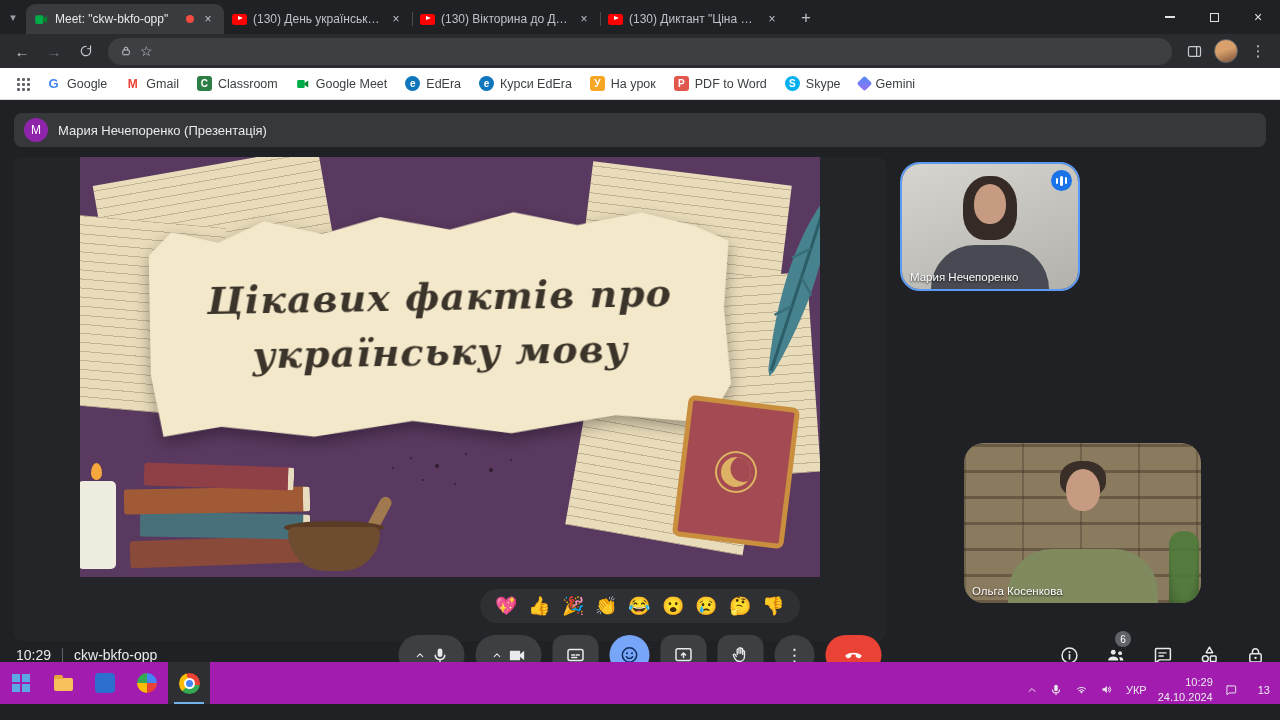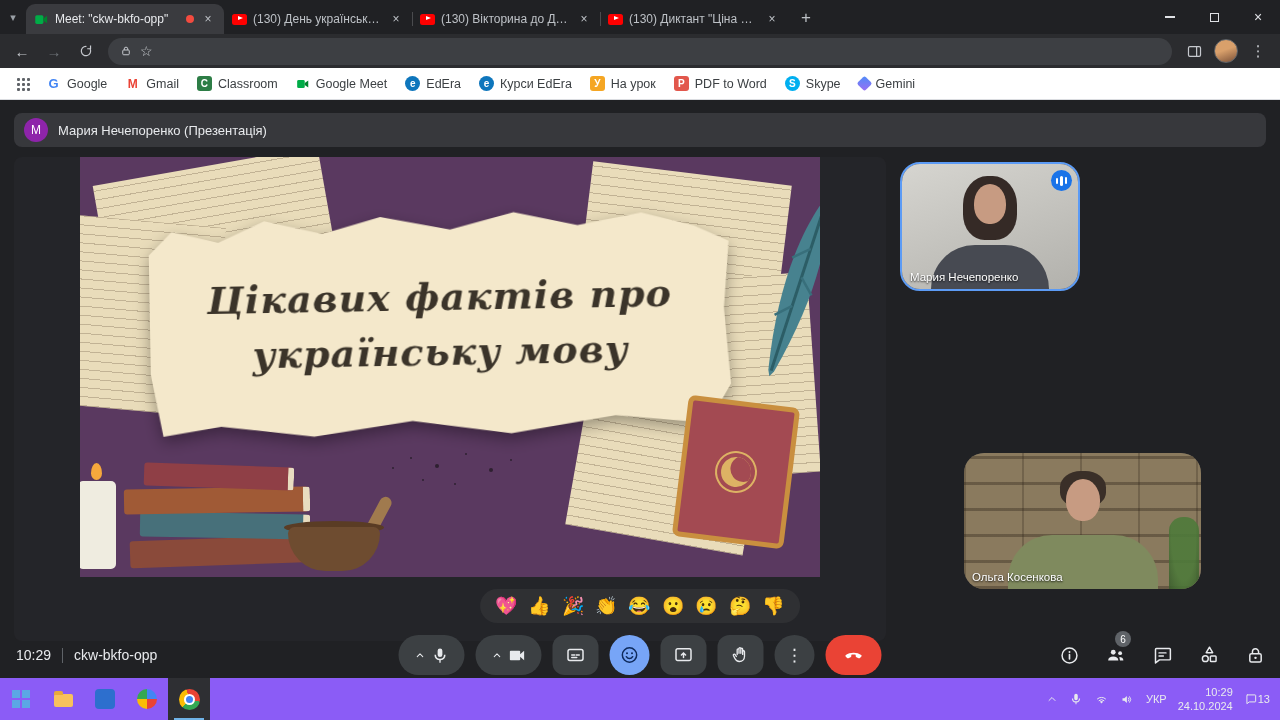--- a/index.html
+++ b/index.html
@@ -86,21 +86,21 @@
   .crescent{width:30px;height:30px;border-radius:50%;background:#ddb264;position:relative;overflow:hidden;box-shadow:0 0 0 4px #a34a52,0 0 0 6px #ddb264}
   .crescent::after{content:"";position:absolute;left:9px;top:-2px;width:26px;height:26px;border-radius:50%;background:#a34a52}
   .specks{position:absolute;left:330px;bottom:118px;width:2px;height:2px;border-radius:50%;background:#2e2030;z-index:3;box-shadow:26px 8px 0 1px #2e2030,55px -4px 0 #2e2030,80px 12px 0 1px #2e2030,12px 22px 0 #2e2030,44px 26px 0 #2e2030,-18px 10px 0 #2e2030,100px 2px 0 #2e2030}
 
   
   .tile{position:absolute;border-radius:20px;overflow:hidden;background:#3c4043;cursor:pointer}
   .t1{left:900px;top:62px;width:180px;height:129px;border:2px solid #5c9bf5}
   .t2{left:1088px;top:62px;width:178px;height:129px}
   .t3{left:900px;top:205px;width:180px;height:129px}
   .t4{left:1088px;top:205px;width:178px;height:129px}
-  .t5{left:964px;top:353px;width:237px;height:136px}
+  .t5{left:964px;top:343px;width:237px;height:160px}
   .vid{position:absolute;inset:0}
   .v1{background:linear-gradient(160deg,#d6d5d0,#b2b1ac)}
   .v2{background-color:#83563f;background-image:radial-gradient(circle at 12% 35%,rgba(255,190,110,.55),transparent 38%),repeating-linear-gradient(0deg,rgba(0,0,0,.18) 0 2px,transparent 2px 16px),repeating-linear-gradient(90deg,rgba(0,0,0,.10) 0 2px,transparent 2px 30px)}
   .v5{background-color:#8a7a5e;background-image:repeating-linear-gradient(0deg,rgba(40,30,20,.35) 0 3px,transparent 3px 26px),repeating-linear-gradient(90deg,rgba(40,30,20,.25) 0 2px,transparent 2px 58px)}
   .hair,.face,.torso{position:absolute}
   .hair{background:#352a26;border-radius:45% 45% 40% 40%}
   .face{background:#c79b82;border-radius:50% 50% 46% 46%}
   .torso{border-radius:44px 44px 0 0}
   .t1 .hair{width:54px;height:64px;left:calc(50% - 27px);top:12px}
   .t1 .face{width:32px;height:40px;left:calc(50% - 16px);top:20px}
@@ -135,38 +135,38 @@
   .sq{width:46px;border-radius:12px}
   .rnd{width:40px;border-radius:50%}
   .emoji-btn{background:#77a5f7}
   .endcall{width:56px;border-radius:20px;background:#ea4335}
   .more-glyph{font-size:17px;color:#e8eaed}
   .f-right{position:absolute;right:14px;top:0;bottom:0;display:flex;align-items:center;gap:25px}
   .fr-ic{cursor:pointer;position:relative}
   .count-badge{position:absolute;top:-13px;right:-4px;min-width:16px;height:16px;border-radius:8px;background:#5f6368;color:#fff;font-size:10px;display:flex;align-items:center;justify-content:center;padding:0 3px}
 
   
-  .taskbar{position:absolute;left:0;right:0;bottom:0;height:42px;background:#8b5cf6;display:flex;align-items:center}
+  .taskbar{position:absolute;left:0;right:0;bottom:16px;height:42px;background:#a21caf;display:flex;align-items:flex-end}
   .tb-left{display:flex;height:100%}
   .tb-btn{width:42px;height:100%;display:flex;align-items:center;justify-content:center;cursor:pointer;position:relative}
   .tb-btn.active{background:#2e2f33}
   .tb-btn.active::after{content:"";position:absolute;left:6px;right:6px;bottom:0;height:2.5px;background:#6fb3e8}
   .win-logo{display:grid;grid-template-columns:8px 8px;grid-template-rows:8px 8px;gap:1.5px}
   .win-logo b{background:#5ba8e5;display:block}
   .folder{width:19px;height:13px;background:#f8c15c;border-radius:2px;position:relative;margin-top:3px}
   .folder::before{content:"";position:absolute;top:-3px;left:0;width:9px;height:4px;background:#e8a93c;border-radius:2px 2px 0 0}
   .app-blue{width:20px;height:20px;border-radius:4px;background:#2d6fce;display:flex;align-items:center;justify-content:center;color:#fff;font-size:11px;font-weight:700}
   .app-color{width:20px;height:20px;border-radius:50%;background:conic-gradient(#4285f4 0 25%,#ea4335 0 50%,#fbbc05 0 75%,#34a853 0)}
   .chrome-logo{width:21px;height:21px;border-radius:50%;background:conic-gradient(from -18deg,#ea4335 0 33.3%,#34a853 0 66.6%,#fbbc05 0 100%);position:relative}
   .chrome-logo::after{content:"";position:absolute;inset:5px;background:#fff;border-radius:50%}
   .chrome-logo::before{content:"";position:absolute;inset:7px;background:#4285f4;border-radius:50%;z-index:1}
   .tray{margin-left:auto;display:flex;align-items:center;gap:11px;padding-right:10px;font-size:11px;color:#e8eaed}
   .tray .ic{display:flex;align-items:center;cursor:pointer}
   .clockblk{text-align:right;line-height:1.3;cursor:pointer}
-  .notif{display:flex;align-items:center;gap:0;cursor:pointer}
+  .notif{display:flex;align-items:center;gap:20px;cursor:pointer}
 </style>
 </head>
 <body>
 
 <div class="screen">
 
   <div class="titlebar">
     <div class="tab-search">
       <span>▾</span>
     </div>

